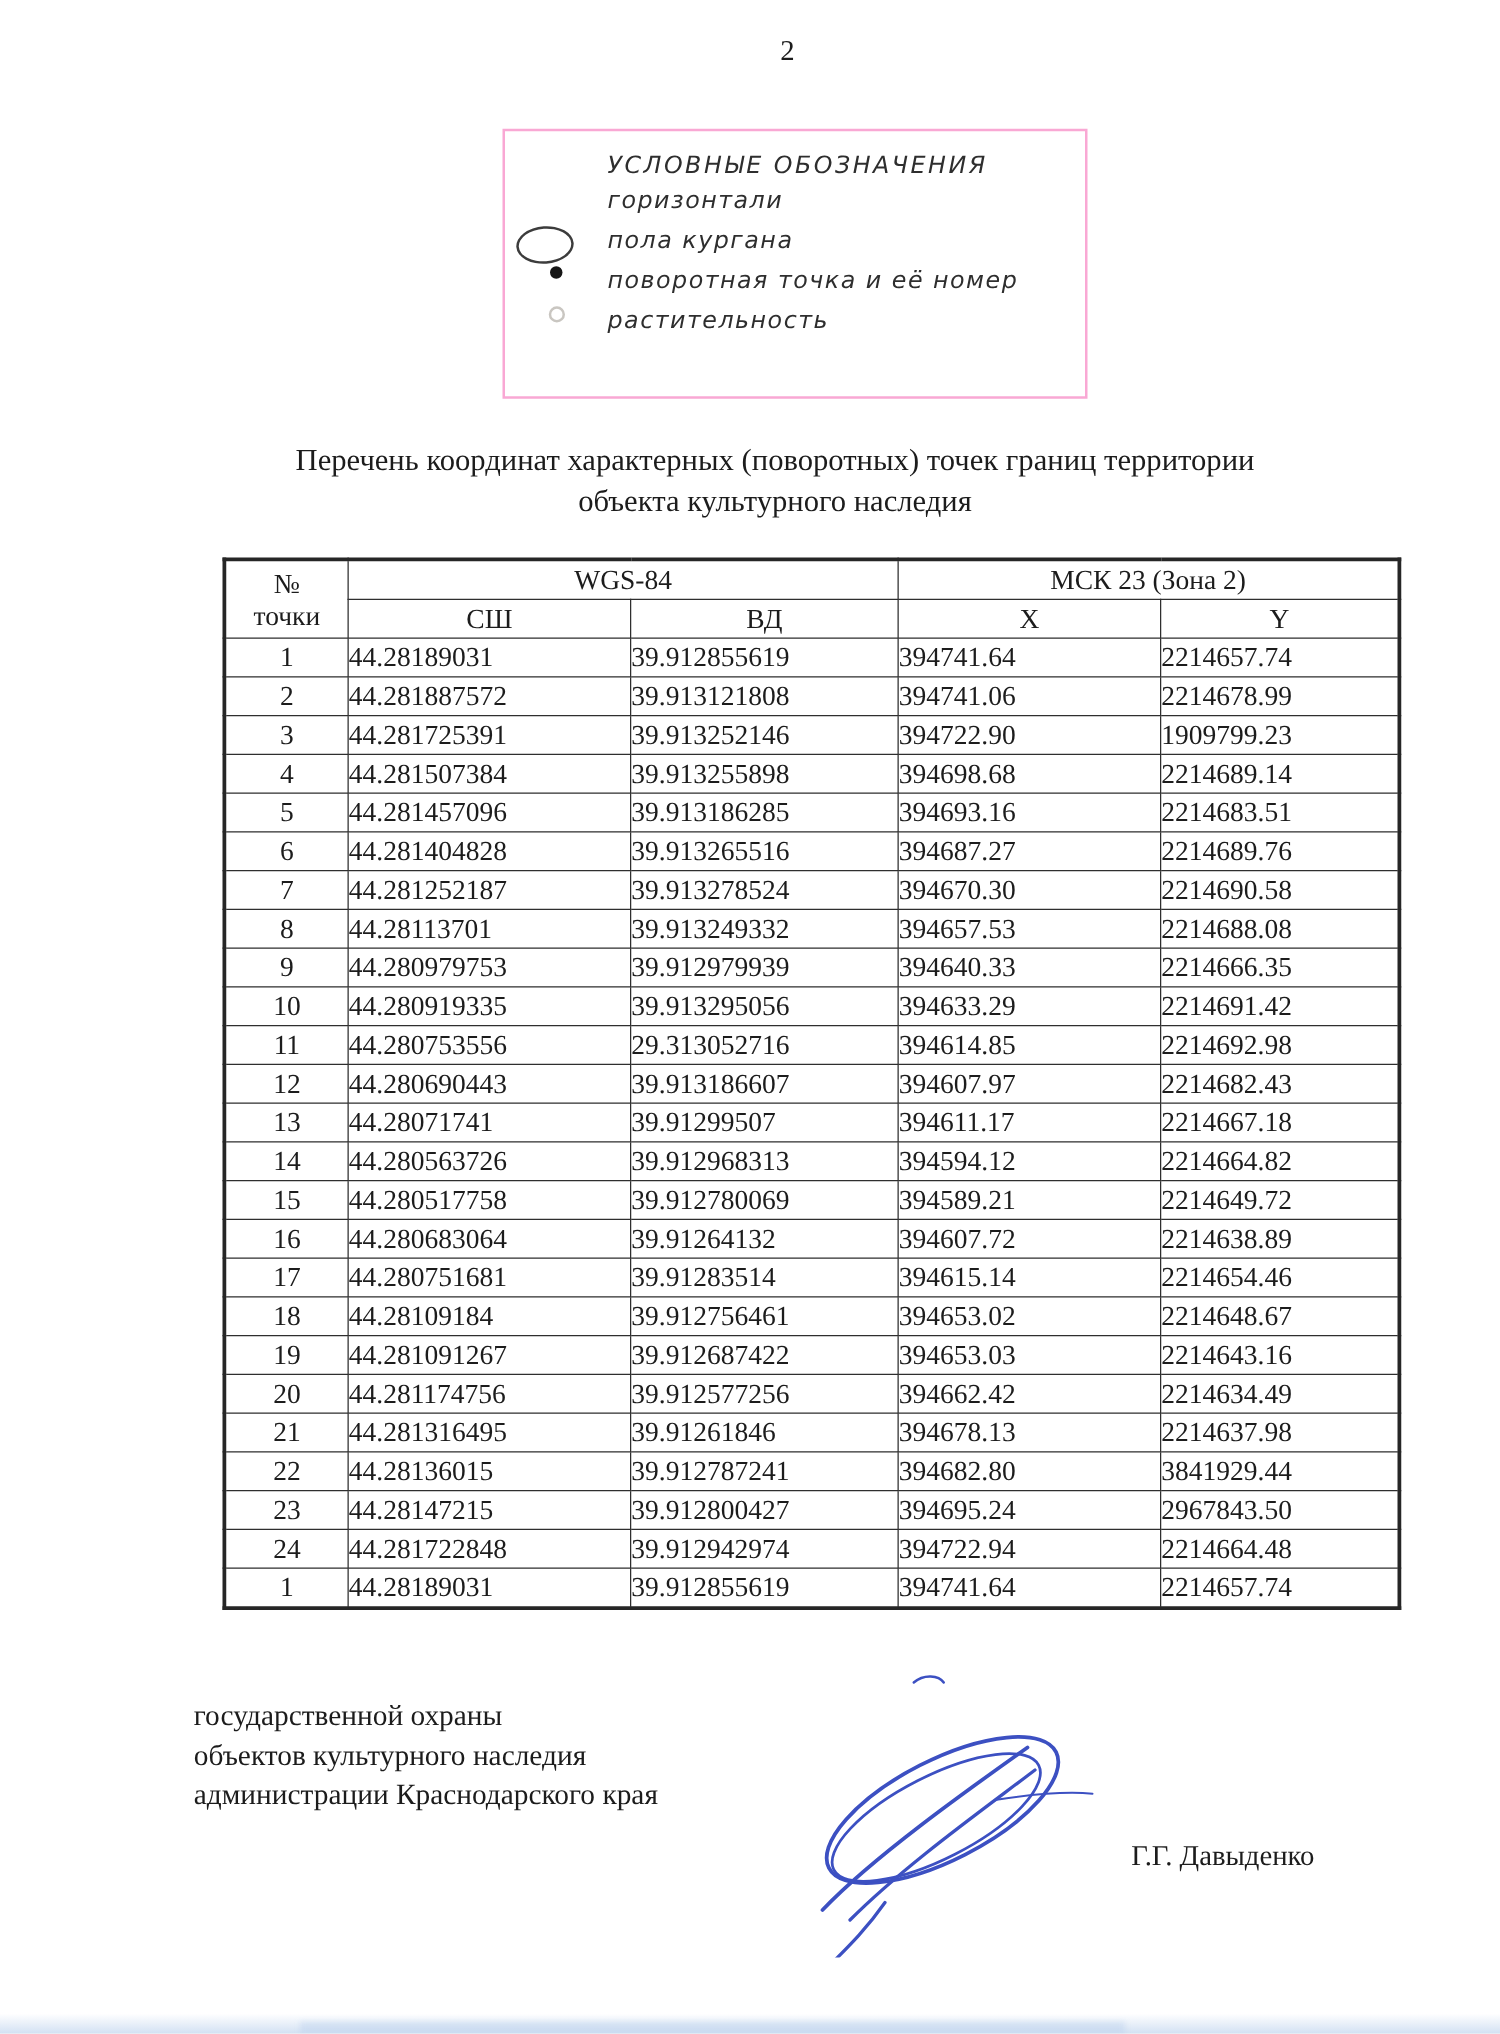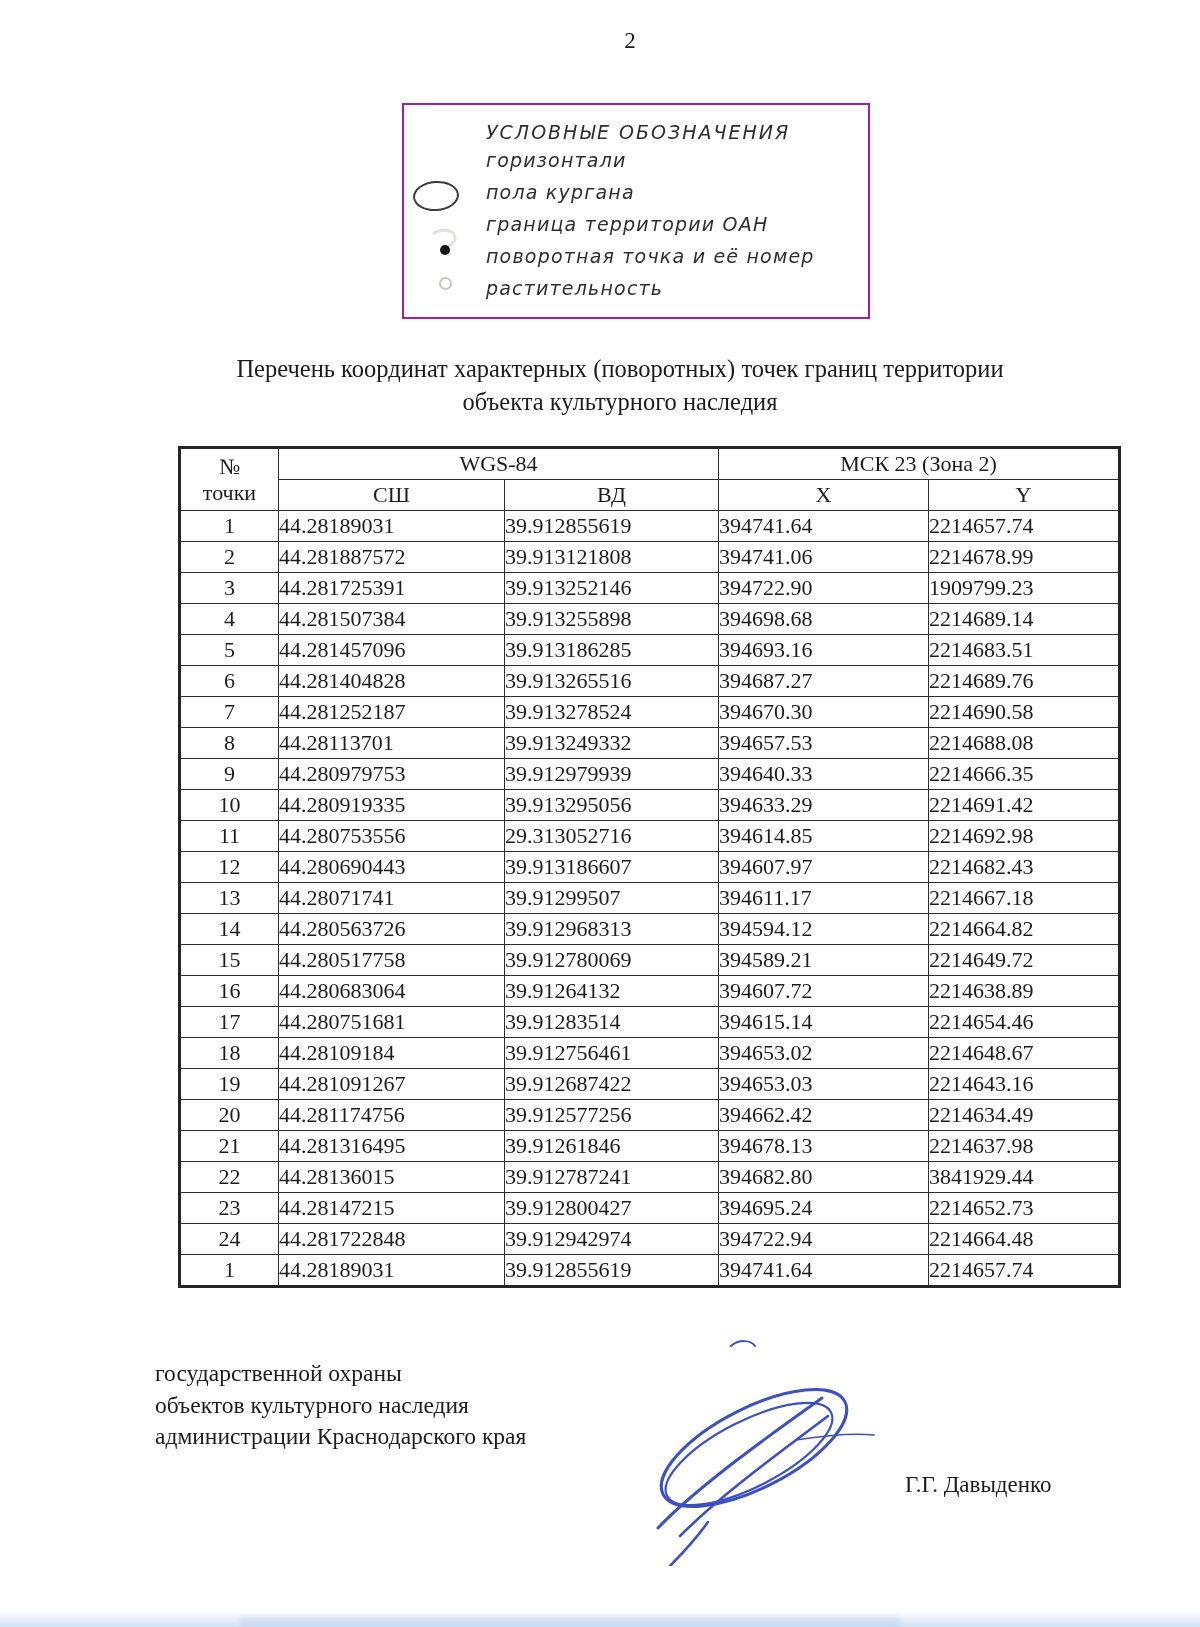--- a/index.html
+++ b/index.html
@@ -7,21 +7,21 @@
     position:relative; width:1200px; height:1627px; margin:0 auto;
     background:#ffffff; overflow:hidden;
     font-family:"Liberation Serif", serif; color:#1c1c1c;
   }
   
   .page-number { position:absolute; top:28px; left:0; width:1260px; text-align:center; font-size:23px; }
 
   
   .legend-box {
     position:absolute; left:402px; top:103px; width:468px; height:216px;
-    border:2px solid #a21caf; box-sizing:border-box;
+    border:2px solid #f9a8d4; box-sizing:border-box;
     font-family:"DejaVu Sans", sans-serif; font-style:italic; color:#2e2e2e;
   }
   .legend-title { margin:16px 0 6px 82px; font-size:19px; letter-spacing:2px; white-space:nowrap; }
   .legend-item { display:flex; align-items:flex-start; height:32px; }
   .legend-icon-cell { width:82px; display:flex; align-items:center; justify-content:center; flex:0 0 82px; }
   .legend-label { font-size:19px; letter-spacing:1.2px; white-space:nowrap; }
   .icon-ellipse { width:42px; height:26px; border:2.5px solid #3c3c3c; border-radius:50%; transform:rotate(-4deg); margin-left:-18px; }
   .icon-boundary { width:34px; height:30px; margin-top:14px; }
   .icon-dot { width:10px; height:10px; background:#161616; border-radius:50%; }
   .icon-veg { width:9px; height:9px; border:2px solid #c9c6c1; border-radius:50%; }
@@ -74,28 +74,20 @@
       <span class="legend-label">горизонтали</span>
     </div>
 
     <div class="legend-item">
       <span class="legend-icon-cell">
         <span class="icon-ellipse"></span>
       </span>
       <span class="legend-label">пола кургана</span>
     </div>
 
-    <div class="legend-item">
-      <span class="legend-icon-cell">
-        <svg class="icon-boundary" viewBox="0 0 34 30">
-          <path d="M6,6 C14,1 26,3 27,10 C28,17 20,18 17,22 C15,25 18,28 21,27" fill="none" stroke="#e3e1de" stroke-width="3" stroke-linecap="round"></path>
-        </svg>
-      </span>
-      <span class="legend-label">граница территории ОАН</span>
-    </div>
 
     <div class="legend-item">
       <span class="legend-icon-cell">
         <span class="icon-dot"></span>
       </span>
       <span class="legend-label">поворотная точка и её номер</span>
     </div>
 
     <div class="legend-item">
       <span class="legend-icon-cell">
@@ -287,21 +279,21 @@
           <td class="c-val">44.28136015</td>
           <td class="c-val">39.912787241</td>
           <td class="c-val">394682.80</td>
           <td class="c-val">3841929.44</td>
         </tr>
         <tr>
           <td class="c-num">23</td>
           <td class="c-val">44.28147215</td>
           <td class="c-val">39.912800427</td>
           <td class="c-val">394695.24</td>
-          <td class="c-val">2214652.73</td>
+          <td class="c-val">2967843.50</td>
         </tr>
         <tr>
           <td class="c-num">24</td>
           <td class="c-val">44.281722848</td>
           <td class="c-val">39.912942974</td>
           <td class="c-val">394722.94</td>
           <td class="c-val">2214664.48</td>
         </tr>
         <tr>
           <td class="c-num">1</td>

